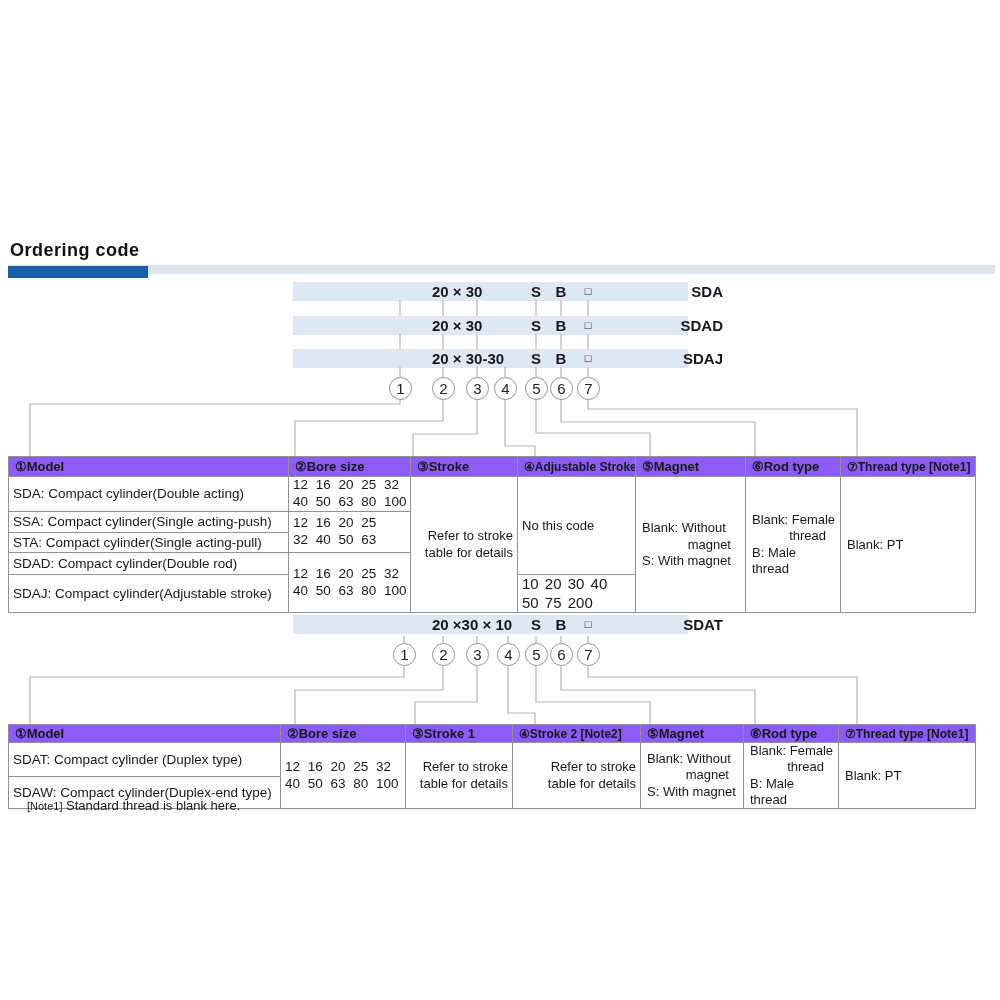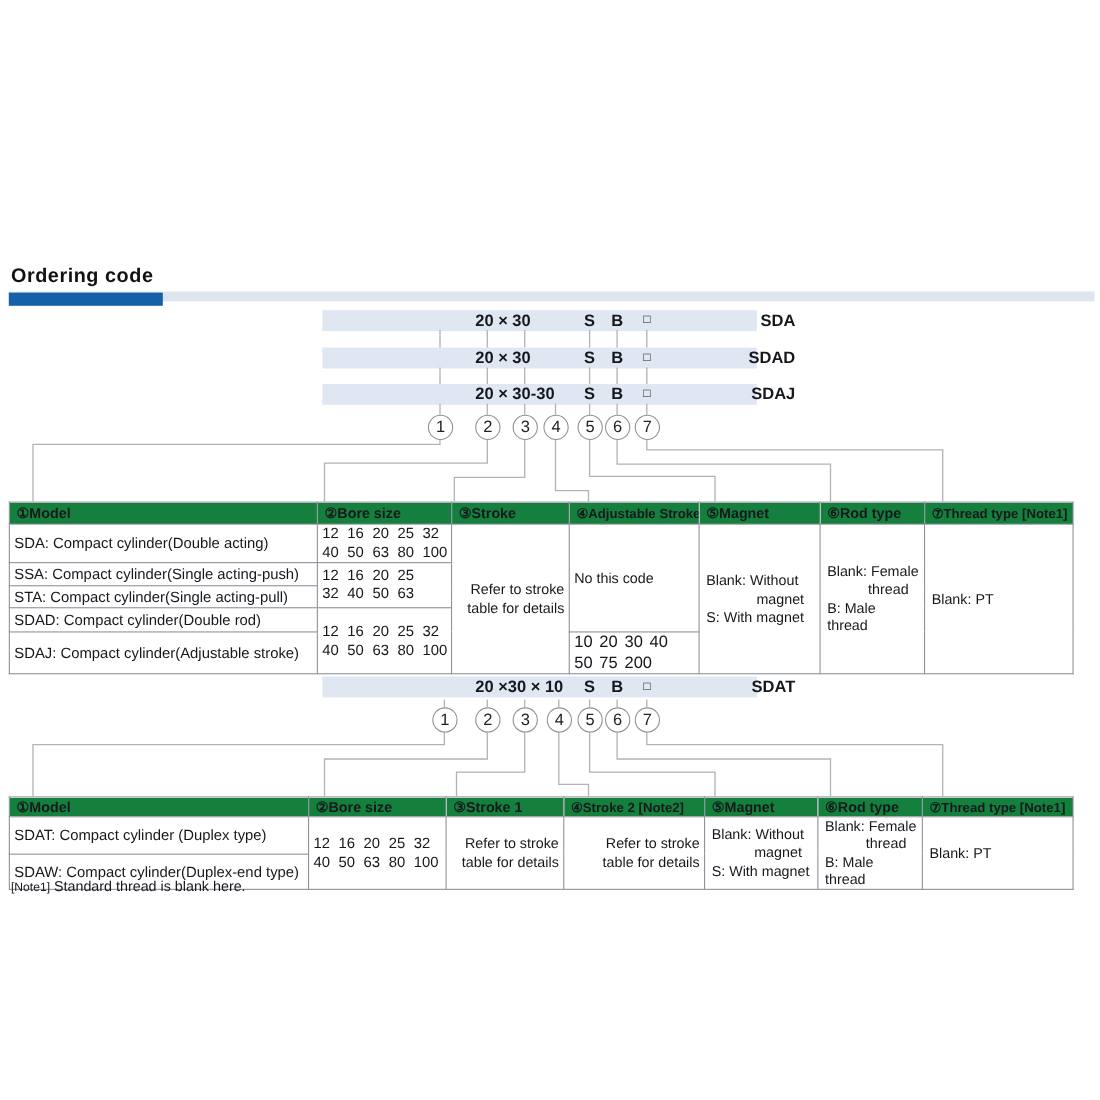--- a/index.html
+++ b/index.html
@@ -23,21 +23,21 @@
   
   .circ{position:absolute;width:21px;height:21px;border:1px solid #8f9399;border-radius:50%;background:#fff;
         text-align:center;line-height:21px;font-size:15px;color:#222;z-index:3;}
 
   svg.wires{position:absolute;left:0;top:0;pointer-events:none;z-index:1;}
 
   
   table.spec{position:absolute;left:8px;width:967px;border-collapse:collapse;table-layout:fixed;
              font-size:13px;color:#15181c;background:#fff;}
   table.spec td,table.spec th{border:1px solid #8d939c;padding:0 4px;overflow:hidden;}
-  table.spec th{background:#15803d;font-size:13px;font-weight:bold;text-align:left;padding-left:6px;white-space:nowrap;}
+  table.spec th{background:#8b5cf6;font-size:13px;font-weight:bold;text-align:left;padding-left:6px;white-space:nowrap;}
   td.model{padding-left:8px;font-size:13.5px;white-space:nowrap;}
   td.bore{font-size:13.5px;line-height:1.2;padding-left:5px;word-spacing:4px;white-space:nowrap;}
   td.center{text-align:right;line-height:1.25;}
   td.adj-top{vertical-align:middle;padding-left:8px;}
   td.adj-bot{font-size:15px;line-height:1.2;padding-left:8px;word-spacing:2px;}
   .blk{display:block;line-height:1.25;}
   .blk-r{display:block;line-height:1.25;text-align:right;padding-right:10px;}
 
   
   .note{position:absolute;left:10px;font-size:13px;color:#15181c;white-space:nowrap;}
@@ -266,17 +266,17 @@
         <span class="blk">B: Male thread</span>
       </td>
       <td rowspan="2" style="padding-left:6px">Blank: PT</td>
     </tr>
     <tr style="height:23px">
       <td class="model">SDAW: Compact cylinder(Duplex-end type)</td>
     </tr>
   </tbody>
     </table>
 
-  <div class="note" style="top:762px;">
+  <div class="note" style="top:762px;padding-left:17px;">
     <span class="lbl">[Note1]</span><span> Standard thread is blank here.</span>
   </div>
 
 </div>
 
 </body></html>

